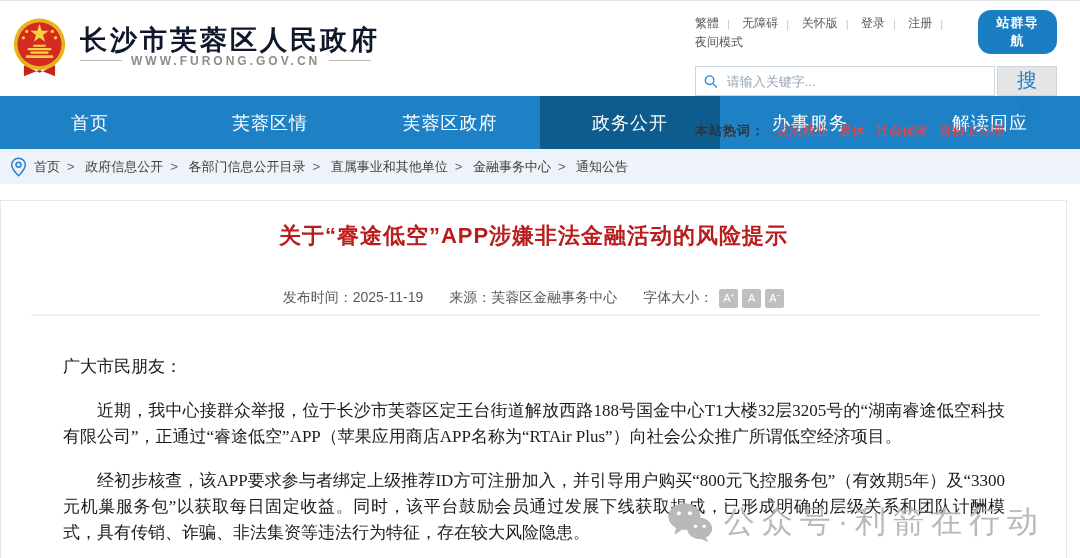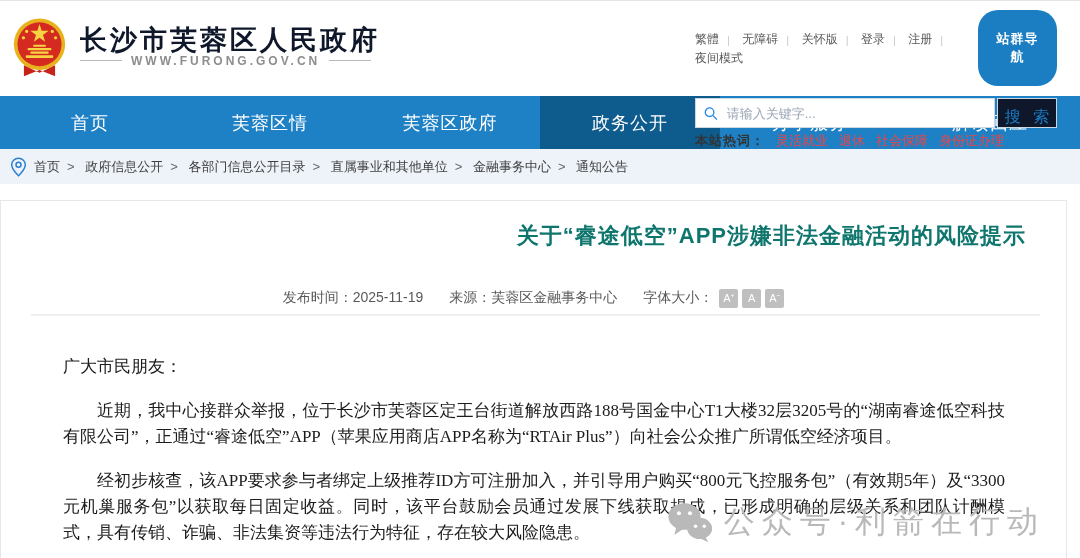--- a/index.html
+++ b/index.html
@@ -15,47 +15,47 @@
   .site-name{font-size:27px;font-weight:bold;color:#0f172a;letter-spacing:3px;line-height:1}
   .site-url-row{display:flex;align-items:center;gap:9px;}
   .site-url-row .dash{width:42px;height:1px;background:#b9b9b9}
   .site-url{font-size:12px;color:#8d8d8d;letter-spacing:3px;font-weight:bold}
   .hdr-right{position:absolute;right:23px;top:9px;width:362px}
   .topbar-row{display:flex;align-items:center;justify-content:flex-end}
   .tl-wrap{display:inline-flex;align-items:center}
   .top-link{font-size:12px;color:#5a5a5a;text-decoration:none;cursor:pointer}
   .tl-sep{color:#c9c9c9;margin:0 8px;font-size:11px}
   .tl-wrap:last-child .tl-sep{display:none}
-  .pill{background:#1b7ec2;color:#fff;border:none;border-radius:20px;font-size:13px;
-        padding:20px 15px;margin-left:12px;font-weight:bold;cursor:pointer;letter-spacing:1px}
+  .pill{background:#1b7ec2;color:#fff;border:none;border-radius:13px;font-size:13px;
+        padding:4px 15px;margin-left:12px;font-weight:bold;cursor:pointer;letter-spacing:1px}
   .search-row{display:flex;margin-top:12px}
   .search-box{flex:1;height:30px;border:1px solid #ccd7e1;background:#fff;
               display:flex;align-items:center;padding:0 8px;gap:7px;box-sizing:border-box}
   .search-box input{border:none;outline:none;font-size:13px;color:#333;width:100%;background:transparent}
   .search-box input::placeholder{color:#9aa7b4}
-  .search-btn{width:60px;height:30px;border:1px solid #ccd7e1;background:#0f172a;color:#1a7dc6;
-              font-size:16px;letter-spacing:4px;cursor:pointer;margin-left:2px;padding:8px 0 0 4px;box-sizing:border-box}
-  .hot-row{margin-top:4px;font-size:13px;display:flex;align-items:flex-start;gap:11px;white-space:nowrap}
+  .search-btn{width:60px;height:30px;border:1px solid #ccd7e1;background:#e5e5e5;color:#1a7dc6;
+              font-size:20px;letter-spacing:4px;cursor:pointer;margin-left:2px;padding:0 0 0 4px;box-sizing:border-box}
+  .hot-row{margin-top:26px;font-size:13px;display:flex;align-items:flex-start;gap:11px;white-space:nowrap}
   .hot-label{color:#333;font-weight:bold;letter-spacing:1px}
   .hot-word{color:#ef4444;text-decoration:none;cursor:pointer}
   
   .mainnav{height:53px;background:#1e81c5;display:flex}
   .nav-item{flex:1;display:flex;align-items:center;justify-content:center;color:#fff;
             font-size:18px;letter-spacing:1px;cursor:pointer;text-decoration:none}
   .nav-item.active{background:#0e5c8d}
   
   .crumbbar{height:35px;background:#eef3f9;display:flex;align-items:center;padding:0 8px;font-size:13px;color:#3f3f3f}
   .pin{width:17px;height:20px;margin:0 7px 0 2px;flex:0 0 auto}
   .crumb-wrap{display:inline-flex;align-items:center}
   .crumb{color:#3f3f3f;text-decoration:none;cursor:pointer}
   .crumb-sep{margin:0 7px;color:#666}
   .crumb-wrap:last-child .crumb-sep{display:none}
   
   .card{margin:16px 13px 0 0;border:1px solid #e7e7e7;background:#fff;height:400px;box-sizing:border-box}
-  .title{text-align:right;font-size:22px;color:#0f766e;font-weight:bold;margin:20px 40px 0;letter-spacing:1px}
+  .title{text-align:center;font-size:22px;color:#b91c1c;font-weight:bold;margin:20px 40px 0;letter-spacing:1px}
   .meta{display:flex;justify-content:center;font-size:14px;color:#595959;margin-top:38px}
   .meta-gap{width:26px}
   .fs-btns{display:inline-flex;margin-left:6px;gap:4px}
   .fs-btn{width:19px;height:19px;background:#bfbfbf;color:#fff;border:none;font-size:11px;
           line-height:19px;border-radius:2px;padding:0;cursor:pointer}
   .divider{border-bottom:2px solid #efefef;margin:6px 26px 0 30px}
   .body{margin:38px 61px 0 62px;font-family:"Liberation Serif","DejaVu Serif",serif;
         font-size:17px;line-height:26px;color:#1c1c1c;text-align:justify}
   .salutation{margin:0}
   .para{margin:18px 0 0;text-indent:2em}

